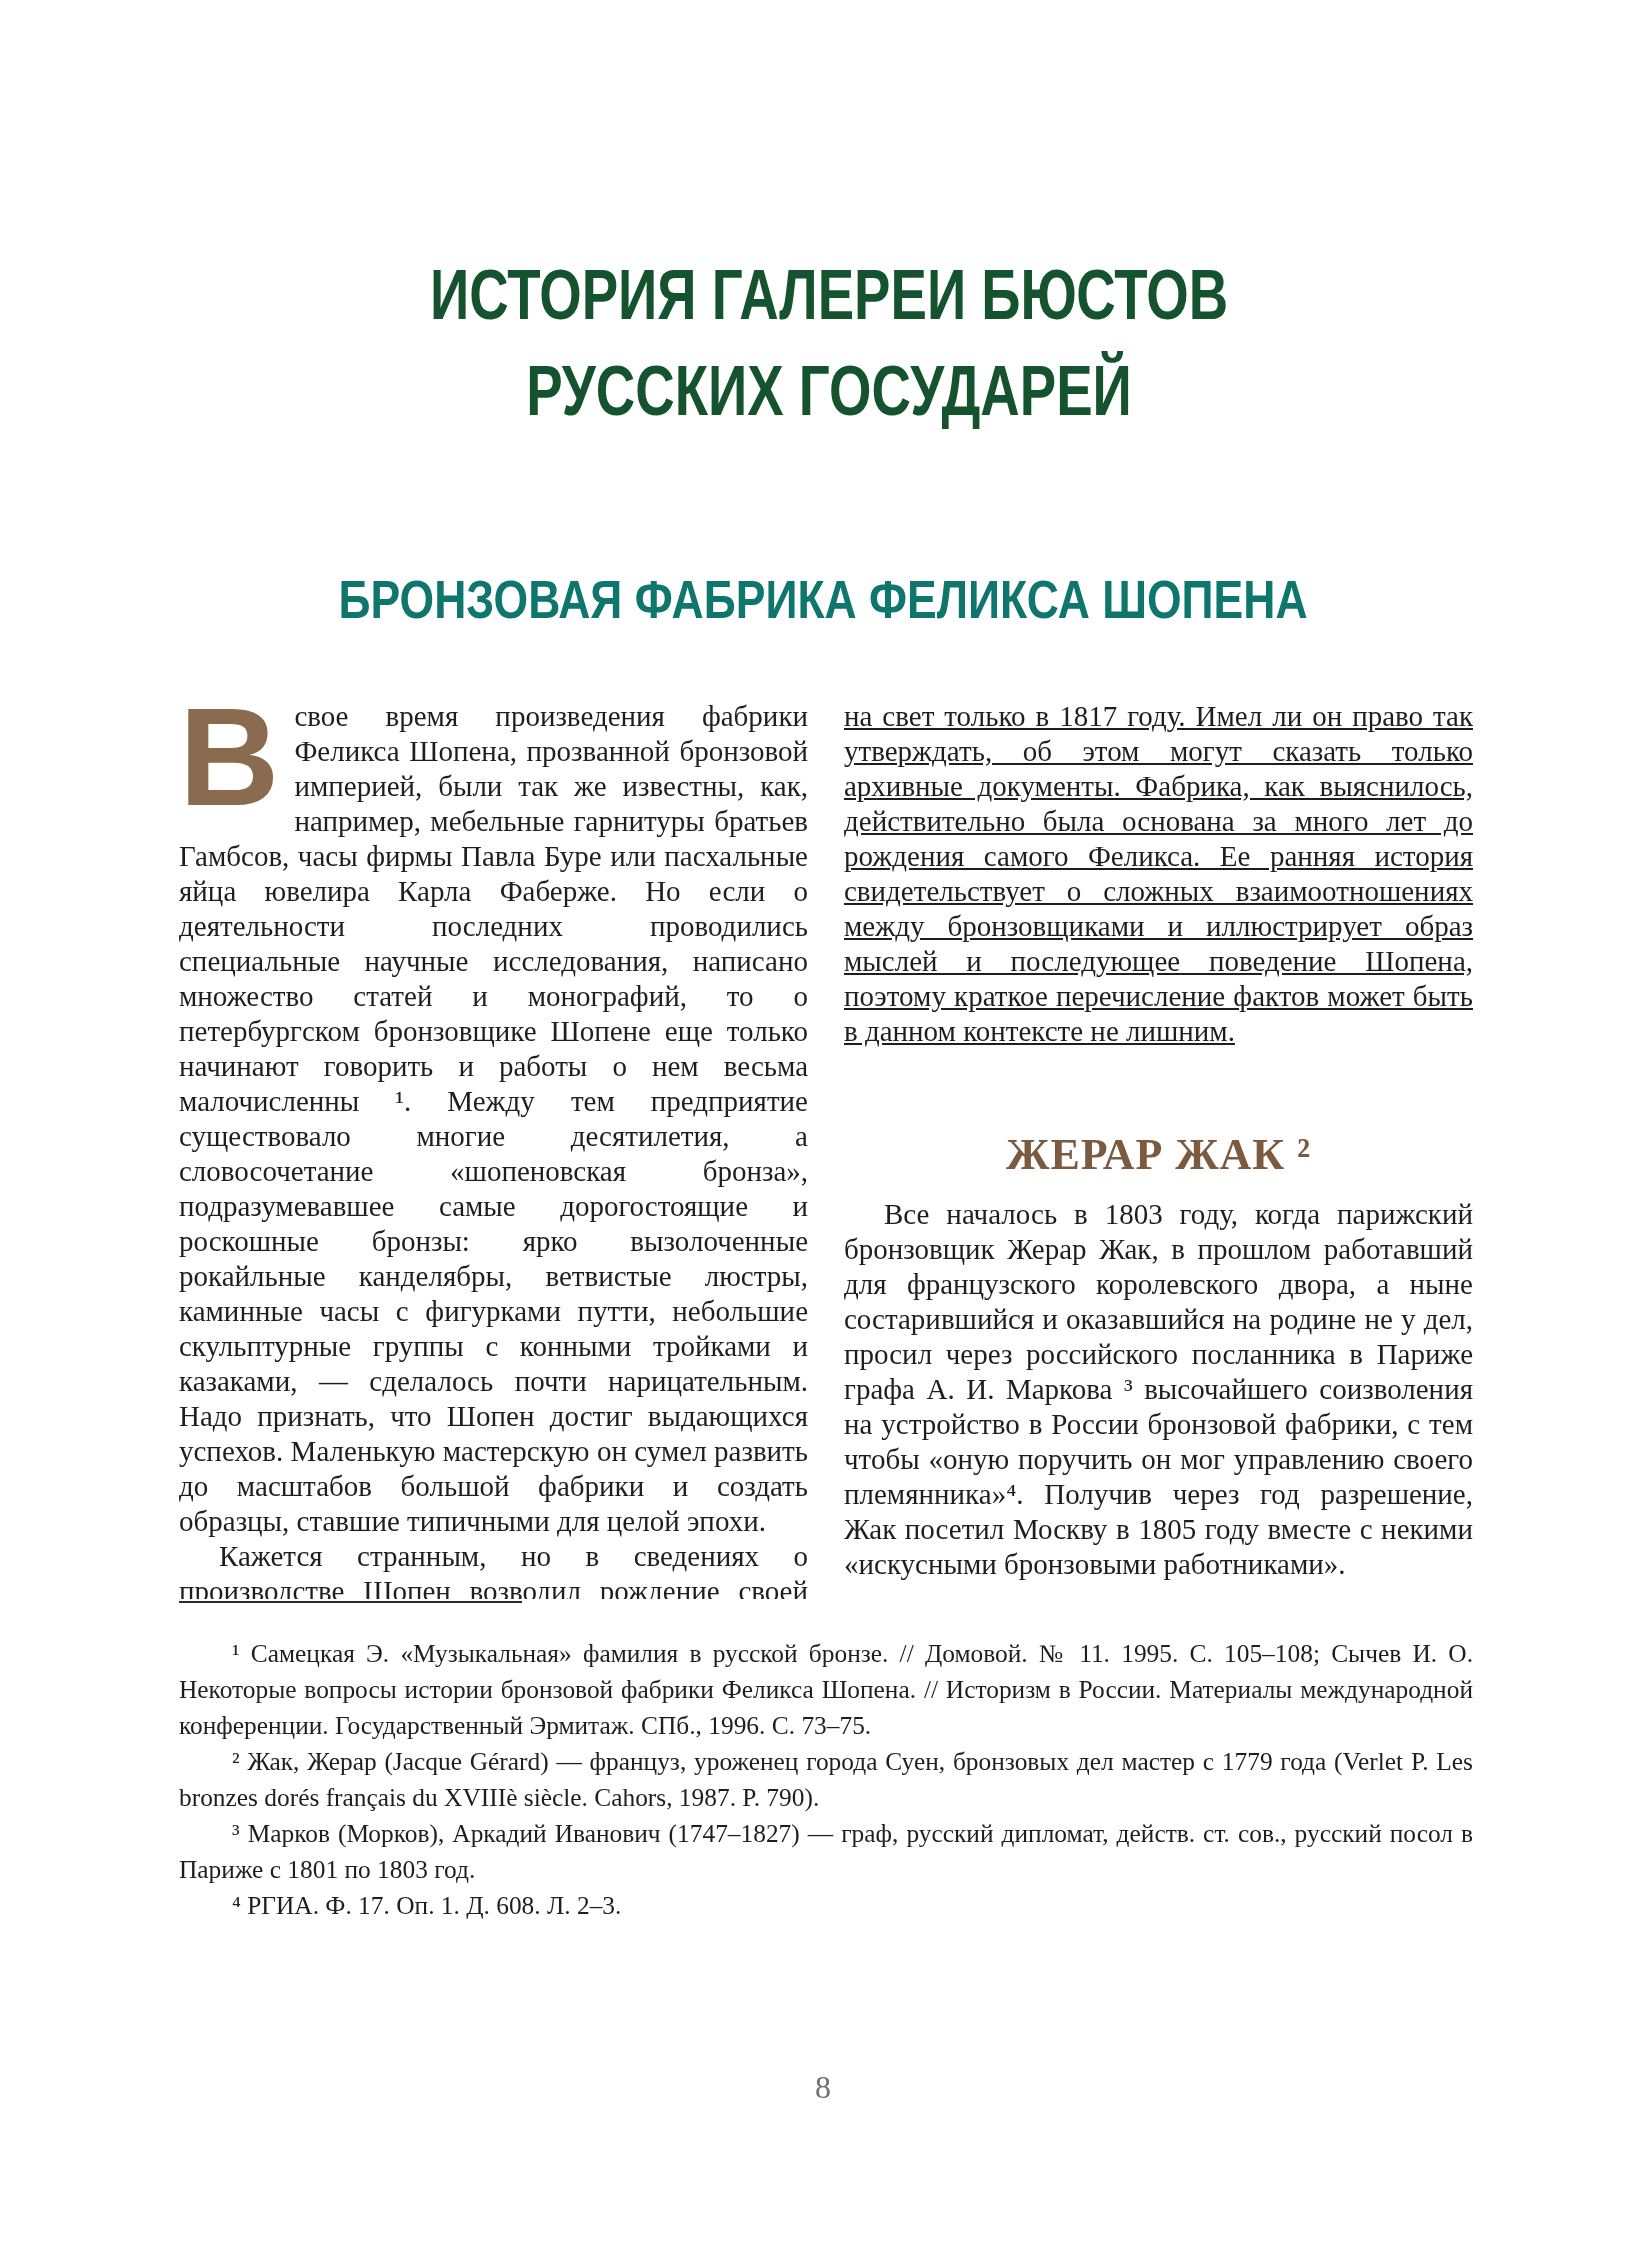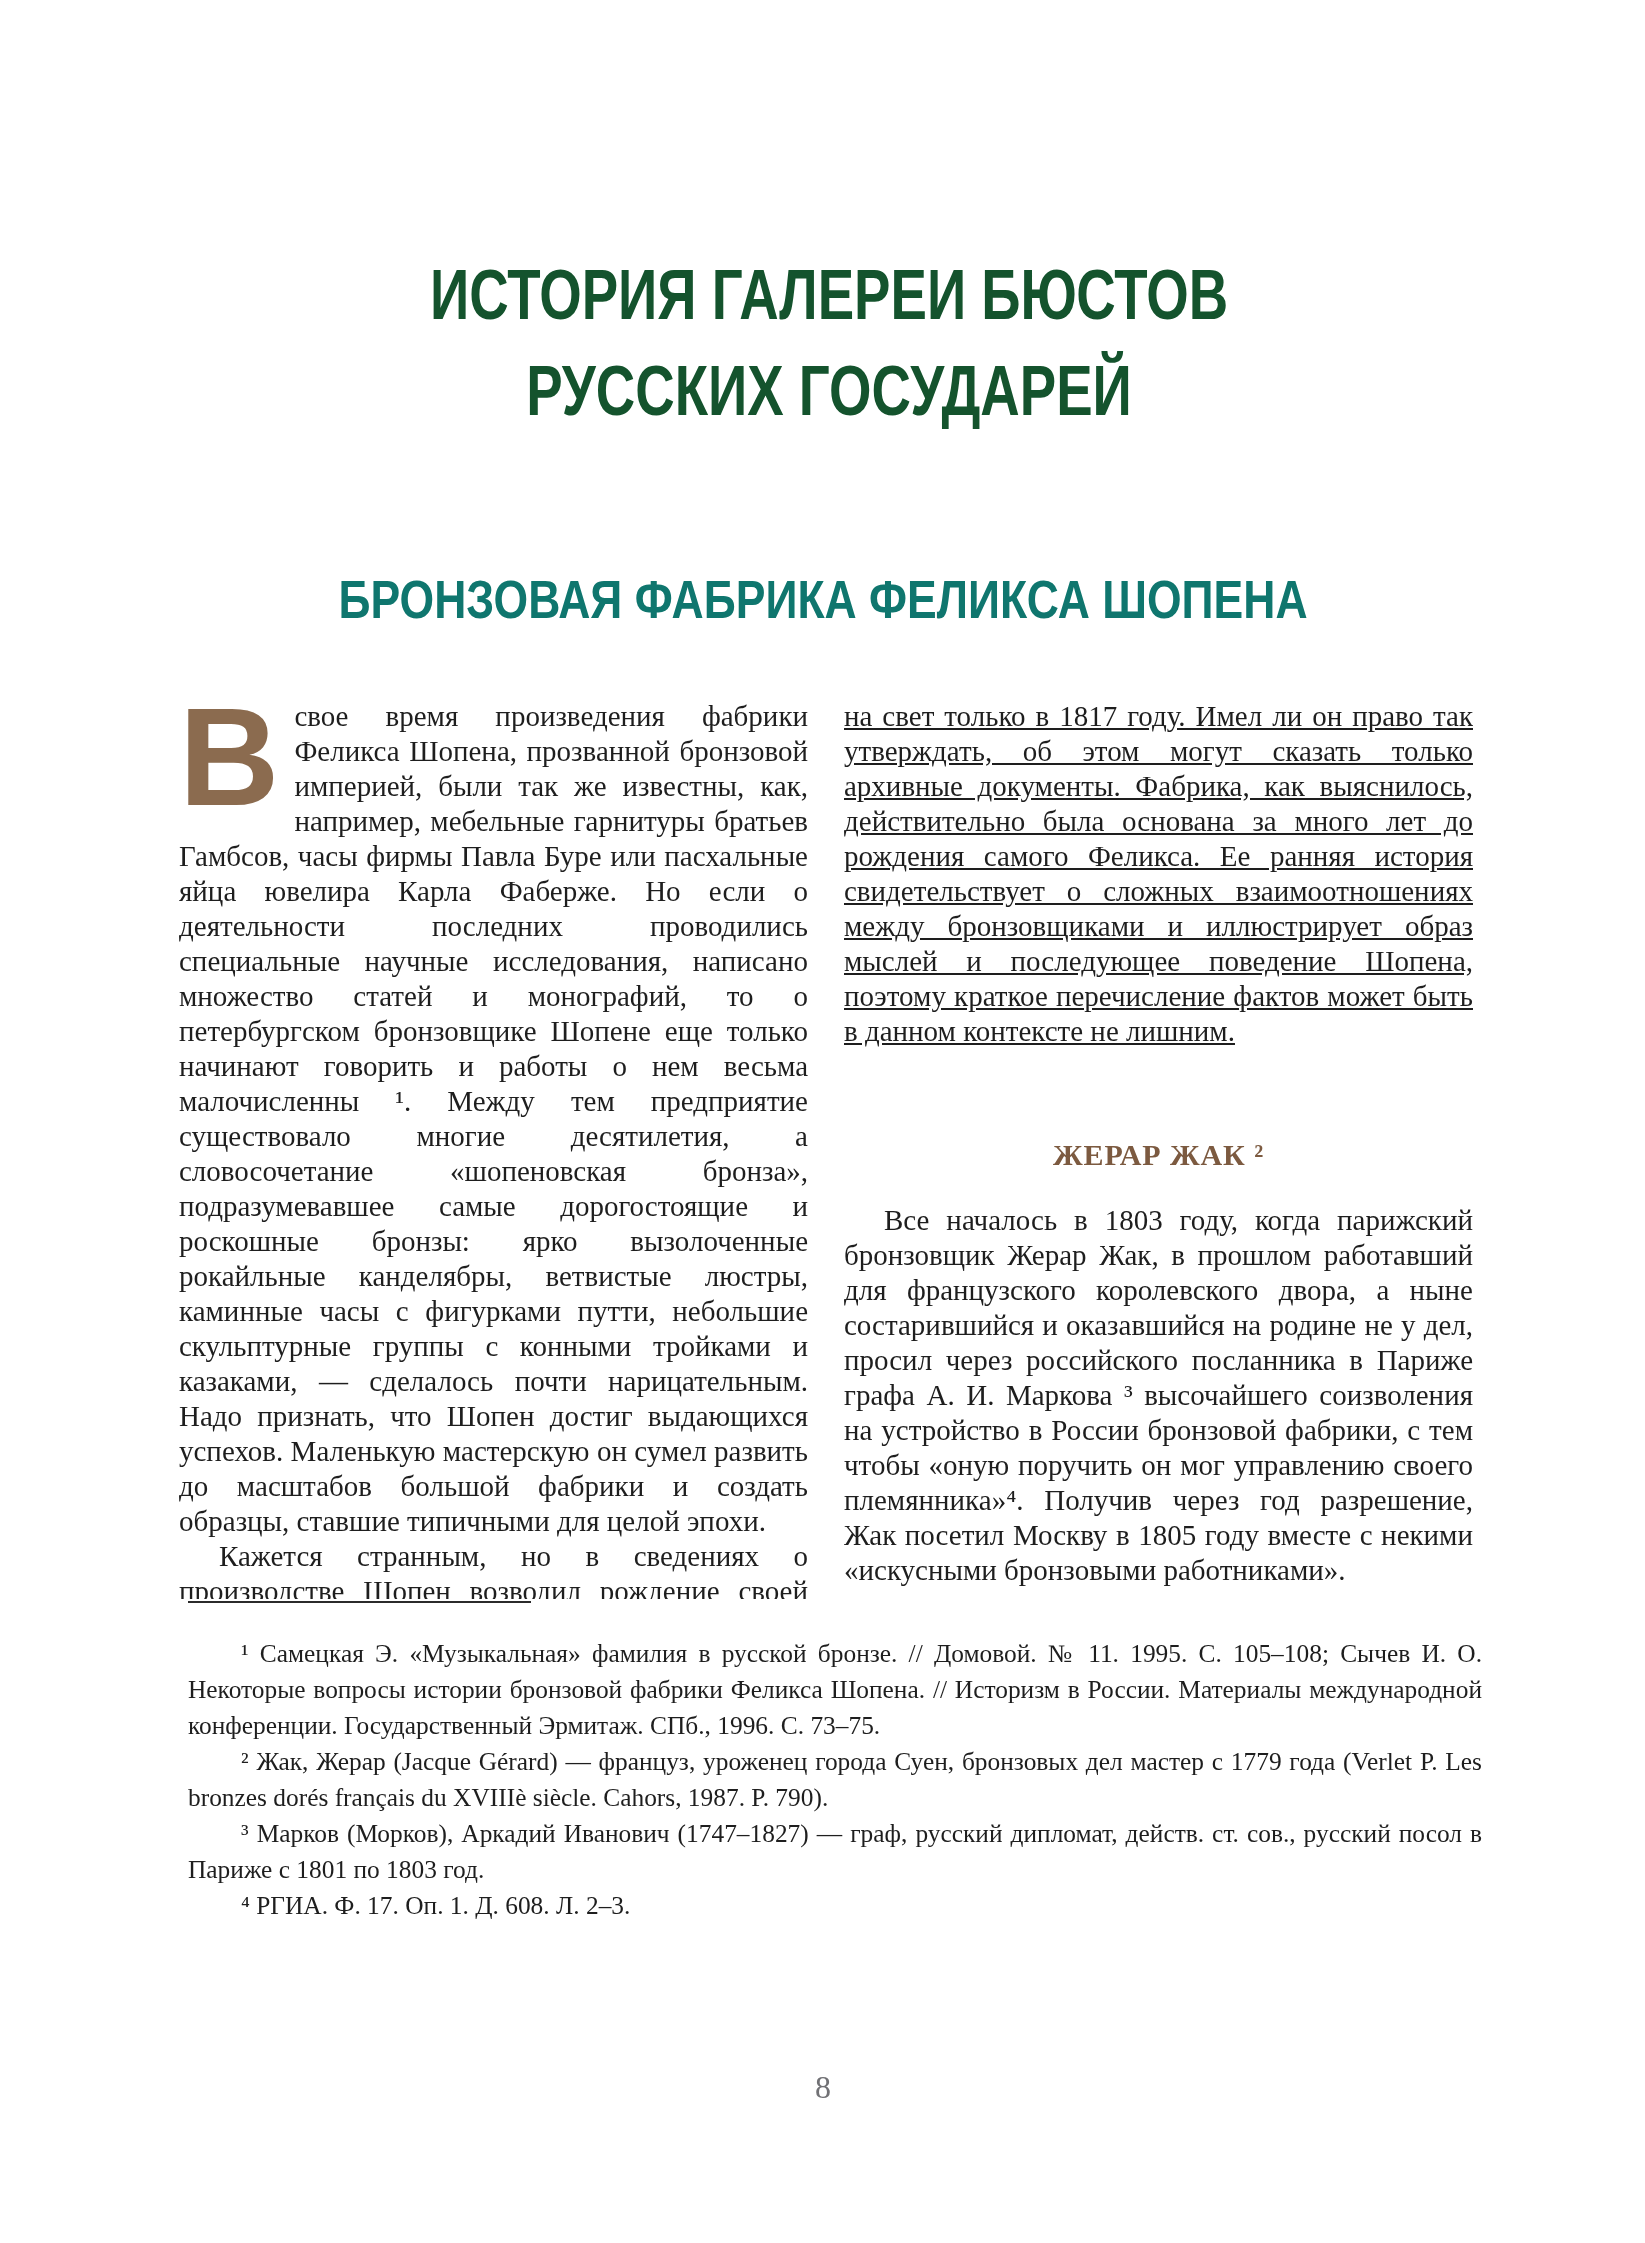--- a/index.html
+++ b/index.html
@@ -84,36 +84,35 @@
   .dropcap {
     float: left;
     font-family: "Liberation Sans", sans-serif;
     font-weight: bold;
     font-size: 139px;
     line-height: 104px;
     color: #8B6B4F;
     margin: 5.6px 15px 0 0;
   }
   .subhead {
-    margin: 85px 0 28px 0;
+    margin: 85px 0 22px 0;
     text-align: center;
     font-family: "Liberation Serif", serif;
     font-weight: bold;
-    font-size: 30px;
+    font-size: 44px;
     line-height: 41px;
     color: #7C5A40;
     letter-spacing: 0.9px;
   }
   
   .footnotes {
     position: absolute;
     top: 1601px;
     left: 179px;
     width: 1294px;
-    margin-left: 9px;
   }
   .fnrule {
     width: 343px;
     height: 0;
     border-top: 2.8px solid #2b2b2b;
     margin: 0 0 32px 0;
   }
   .fn {
     margin: 0;
     font-size: 25.4px;

